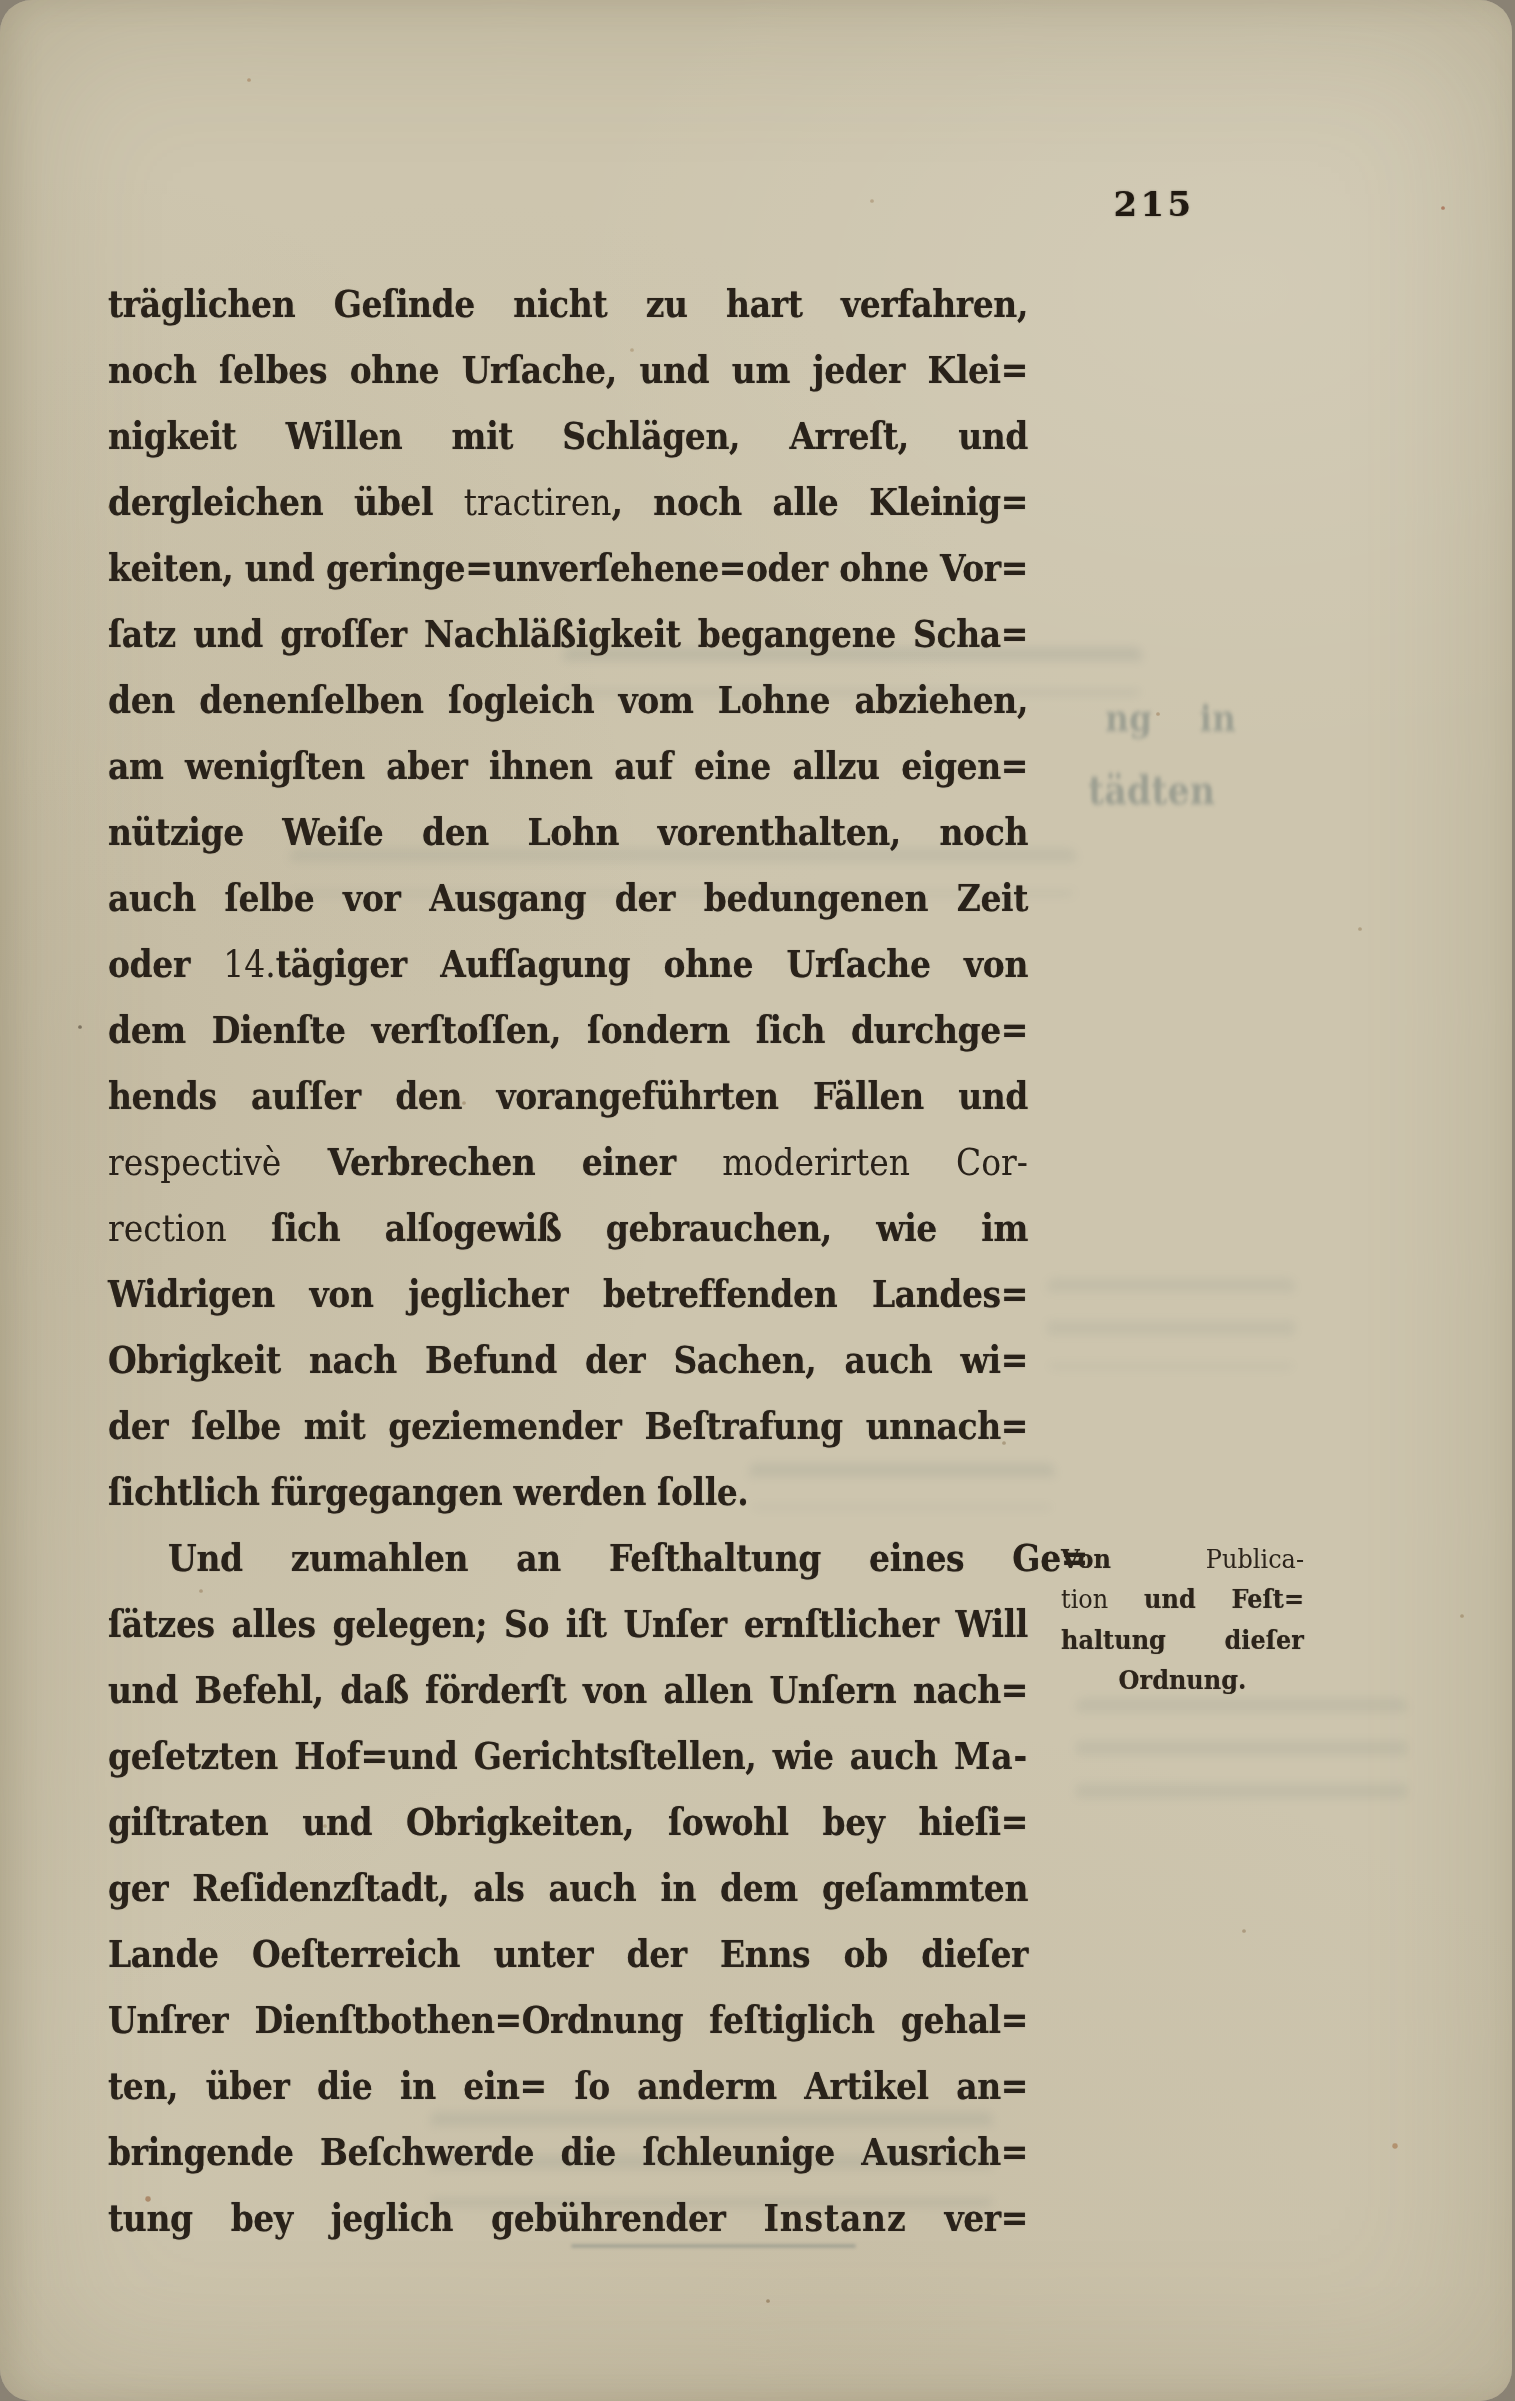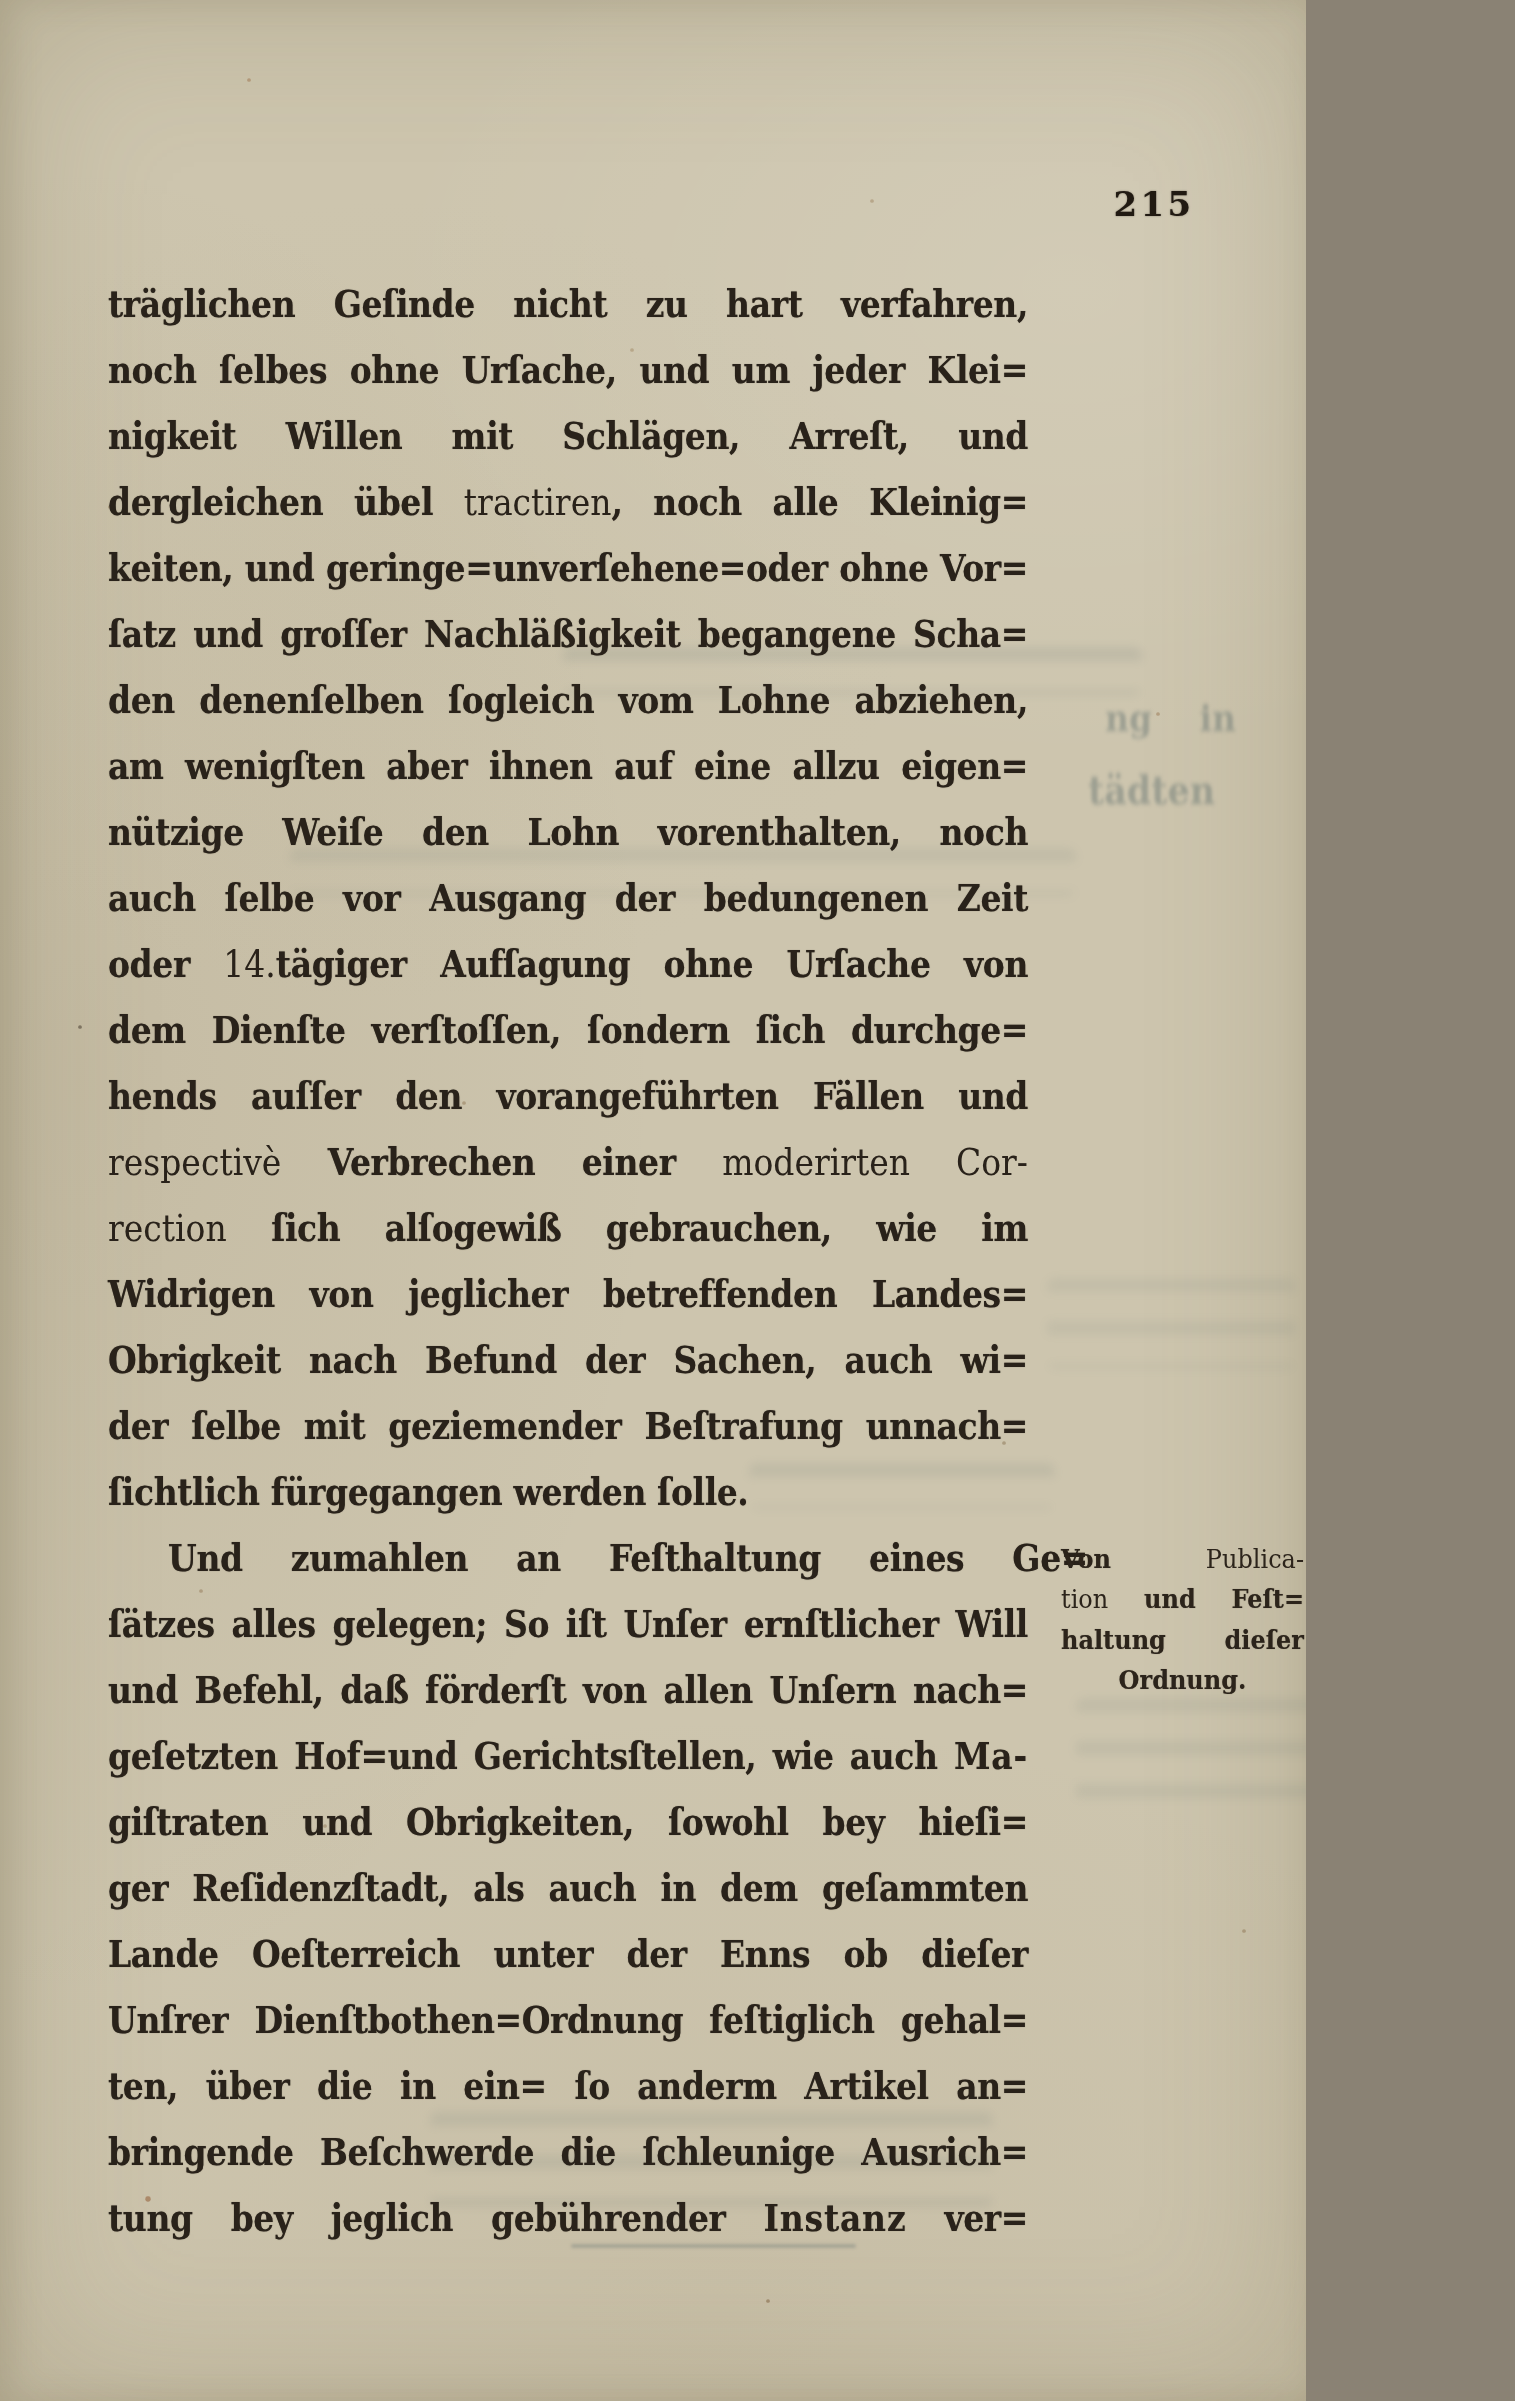--- a/index.html
+++ b/index.html
@@ -1,27 +1,28 @@
 <!DOCTYPE html>
 <html style="font-size:13.2px"><head>
 <meta charset="utf-8">
 <style>
   html,body{margin:0;padding:0;background:#8a8274;}
   .page{
     position:relative;
-    width:1306px;height:2401px;
+    width:1512px;height:2401px;
     overflow:hidden;
     background:
       radial-gradient(1076px 745px at 82% 12%, rgba(255,255,250,0.10), transparent 65%),
       radial-gradient(828px 1324px at 6% 45%, rgba(125,105,70,0.10), transparent 70%),
       radial-gradient(1241px 828px at 55% 96%, rgba(150,130,95,0.09), transparent 72%),
       radial-gradient(745px 579px at 30% 25%, rgba(190,180,150,0.12), transparent 70%),
       #cdc5ae;
     box-shadow: inset 0 0 141px 25px rgba(112,98,66,0.20), inset 10px 0 33px rgba(100,88,60,0.18);
     font-family:"DejaVu Serif", serif;
+    border-radius:32px;
   }
   
   .line{
     position:absolute;
     left:108px;
     width:920px;
     height:46px;
     line-height:46px;
     font-size:33px;
     font-weight:700;

